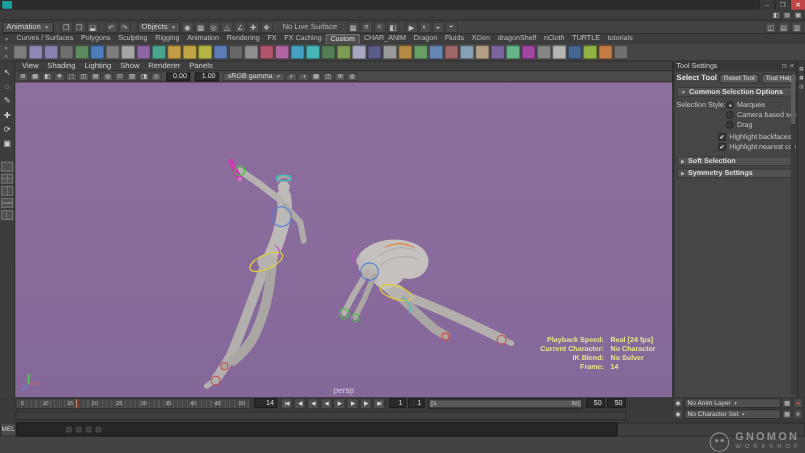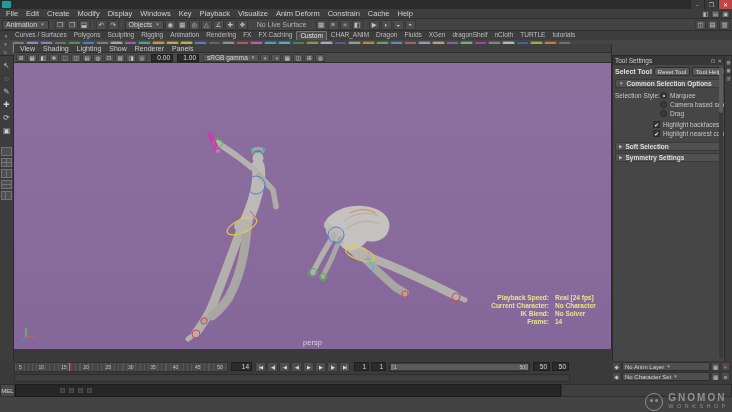--- a/index.html
+++ b/index.html
@@ -48,21 +48,21 @@
 #toolbox{position:absolute;left:0;top:56px;width:14px;height:305px;background:#3d3d3d;border-right:1px solid #2b2b2b;display:flex;flex-direction:column;align-items:center;padding-top:3px}
 .tool{width:12px;height:12px;display:flex;align-items:center;justify-content:center;font-size:7.5px;color:#cfcfcf;margin-bottom:1px}
 #toolbox-layouts{margin-top:8px;display:flex;flex-direction:column;align-items:center}
 .layout-btn{width:11px;height:9px;border:1px solid #747474;background:#505050;margin-top:2px}
 .layout-btn.l-v{background:linear-gradient(90deg,transparent 0 4px,#747474 4px 5px,transparent 5px),#505050}
 .layout-btn.l-4{background:linear-gradient(90deg,transparent 0 4px,#747474 4px 5px,transparent 5px),linear-gradient(0deg,transparent 0 3px,#747474 3px 4px,transparent 4px),#505050}
 .layout-btn.l-h{background:linear-gradient(0deg,transparent 0 3px,#747474 3px 4px,transparent 4px),#505050}
 .layout-btn.l-3{background:linear-gradient(90deg,transparent 0 3px,#747474 3px 4px,transparent 4px),#505050}
 
 
-#viewport{position:absolute;left:14px;top:44px;width:598px;height:305px;border-right:1px solid #2b2b2b}
+#viewport{position:absolute;left:14px;top:56px;width:598px;height:305px;border-right:1px solid #2b2b2b}
 #panel-menubar{height:9px;background:#3f3f3f;border-bottom:1px solid #2e2e2e;display:flex;align-items:center;padding-left:2px}
 .pm-item{font-size:7px;line-height:9px;padding:0 4px;color:#cccccc;white-space:nowrap}
 #panel-toolbar{height:10px;background:#4b4b4b;border-bottom:1px solid #2e2e2e;display:flex;align-items:center;gap:1px;padding:0 2px}
 .pt-group{display:flex;gap:1px}
 .pt-icon{width:10px;height:8px;background:#565656;border:1px solid #3a3a3a;border-radius:1px;display:flex;align-items:center;justify-content:center;font-size:5.5px;color:#c8c8c8;flex:none}
 .pt-field{width:22px;height:8px;background:#2b2b2b;border:1px solid #1f1f1f;font-size:6.5px;color:#d6d6d6;display:flex;align-items:center;justify-content:flex-end;padding-right:2px;margin-left:3px}
 .pt-dd{height:8px;background:#565656;border:1px solid #3a3a3a;border-radius:1px;display:flex;align-items:center;gap:3px;font-size:6.5px;color:#d6d6d6;padding:0 3px;margin-left:3px;white-space:nowrap}
 #vp-canvas{position:relative;height:286px;background:var(--viewport-bg);overflow:hidden}
 #vp-svg{position:absolute;left:0;top:0}
 #hud{position:absolute;right:8px;bottom:24px;display:flex;flex-direction:column}
@@ -145,35 +145,20 @@
 <div id="titlebar">
   <div id="maya-logo"></div>
   <div id="win-controls">
       <div class="win-btn">–</div>
       <div class="win-btn">❐</div>
       <div class="win-btn close">✕</div>
     </div>
 </div>
 
 <div id="menubar">
-  <div id="menubar-items">
-      <div class="menu-item">File</div>
-      <div class="menu-item">Edit</div>
-      <div class="menu-item">Create</div>
-      <div class="menu-item">Modify</div>
-      <div class="menu-item">Display</div>
-      <div class="menu-item">Windows</div>
-      <div class="menu-item">Key</div>
-      <div class="menu-item">Playback</div>
-      <div class="menu-item">Visualize</div>
-      <div class="menu-item">Anim Deform</div>
-      <div class="menu-item">Constrain</div>
-      <div class="menu-item">Cache</div>
-      <div class="menu-item">Help</div>
-    </div>
   <div id="menubar-right">
       <div class="ibox">◧</div>
       <div class="ibox">▤</div>
       <div class="ibox">▣</div>
     </div>
 </div>
 
 <div id="statusline">
   <div class="dropdown">
     <span>Animation</span>

